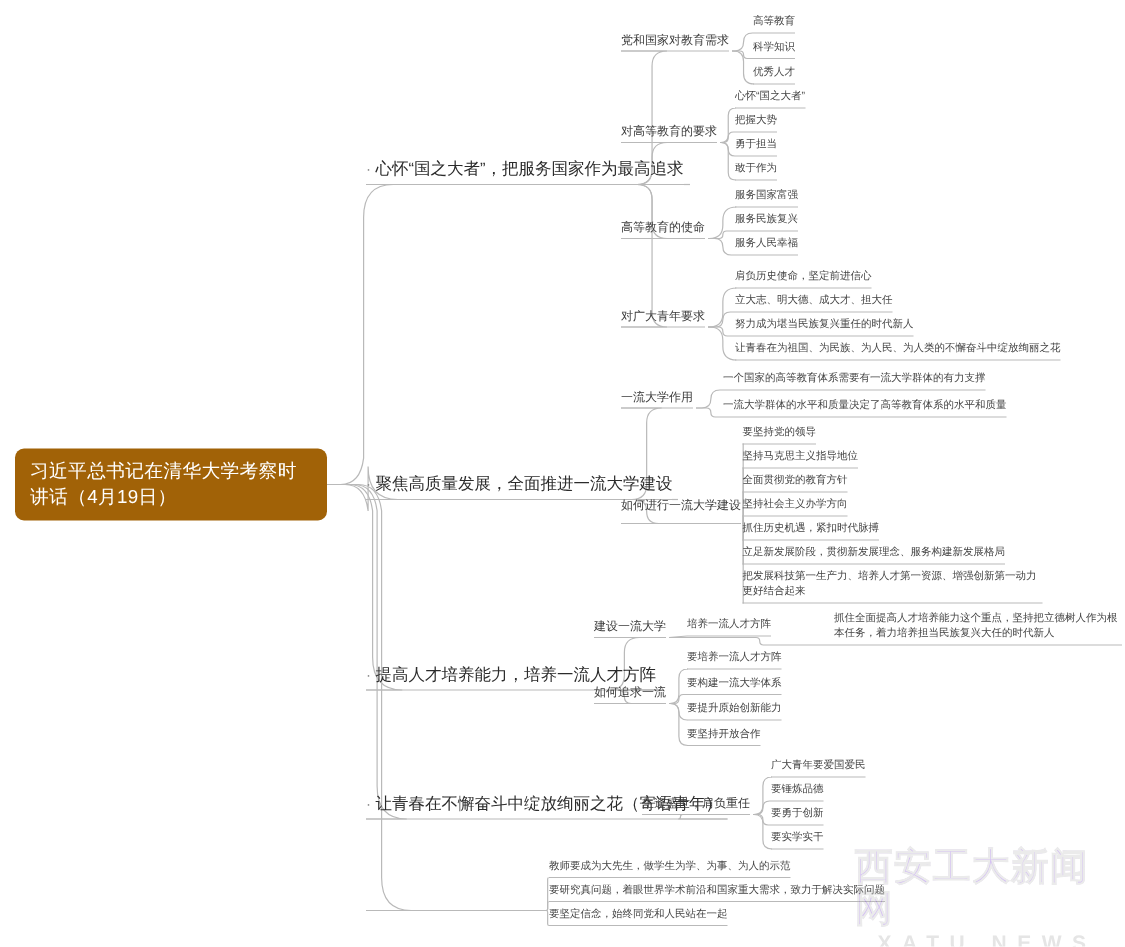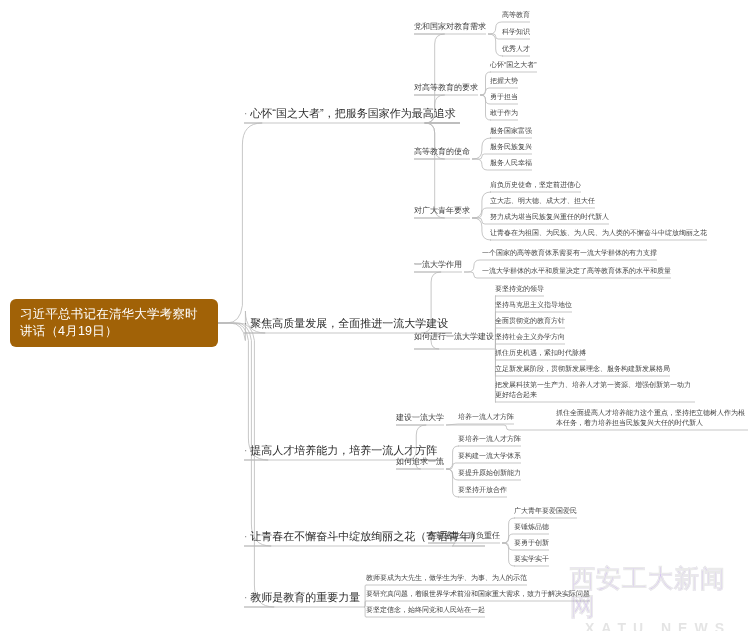--- a/index.html
+++ b/index.html
@@ -242,21 +242,20 @@
   <div class="node l4" style="left:458px;top:485px;">要坚持开放合作</div>
 
   <div class="node l2" style="left:244px;top:529px;"><span class="dot">·</span><span>让青春在不懈奋斗中绽放绚丽之花（寄语青年）</span></div>
 
   <div class="node l3" style="left:428px;top:530px;">生逢盛世，肩负重任</div>
   <div class="node l4" style="left:514px;top:506px;">广大青年要爱国爱民</div>
   <div class="node l4" style="left:514px;top:522px;">要锤炼品德</div>
   <div class="node l4" style="left:514px;top:538px;">要勇于创新</div>
   <div class="node l4" style="left:514px;top:554px;">要实学实干</div>
 
-  <div class="node l2" style="left:244px;top:590px;"><span class="dot">·</span><span>教师是教育的重要力量</span></div>
 
   <div class="node l4" style="left:366px;top:573px;">教师要成为大先生，做学生为学、为事、为人的示范</div>
   <div class="node l4" style="left:366px;top:589px;">要研究真问题，着眼世界学术前沿和国家重大需求，致力于解决实际问题</div>
   <div class="node l4" style="left:366px;top:605px;">要坚定信念，始终同党和人民站在一起</div>
 
   <div class="watermark">
     <div class="wm-cn">西安工大新闻网</div>
     <div class="wm-en">XATU NEWS</div>
   </div>
 </div>

